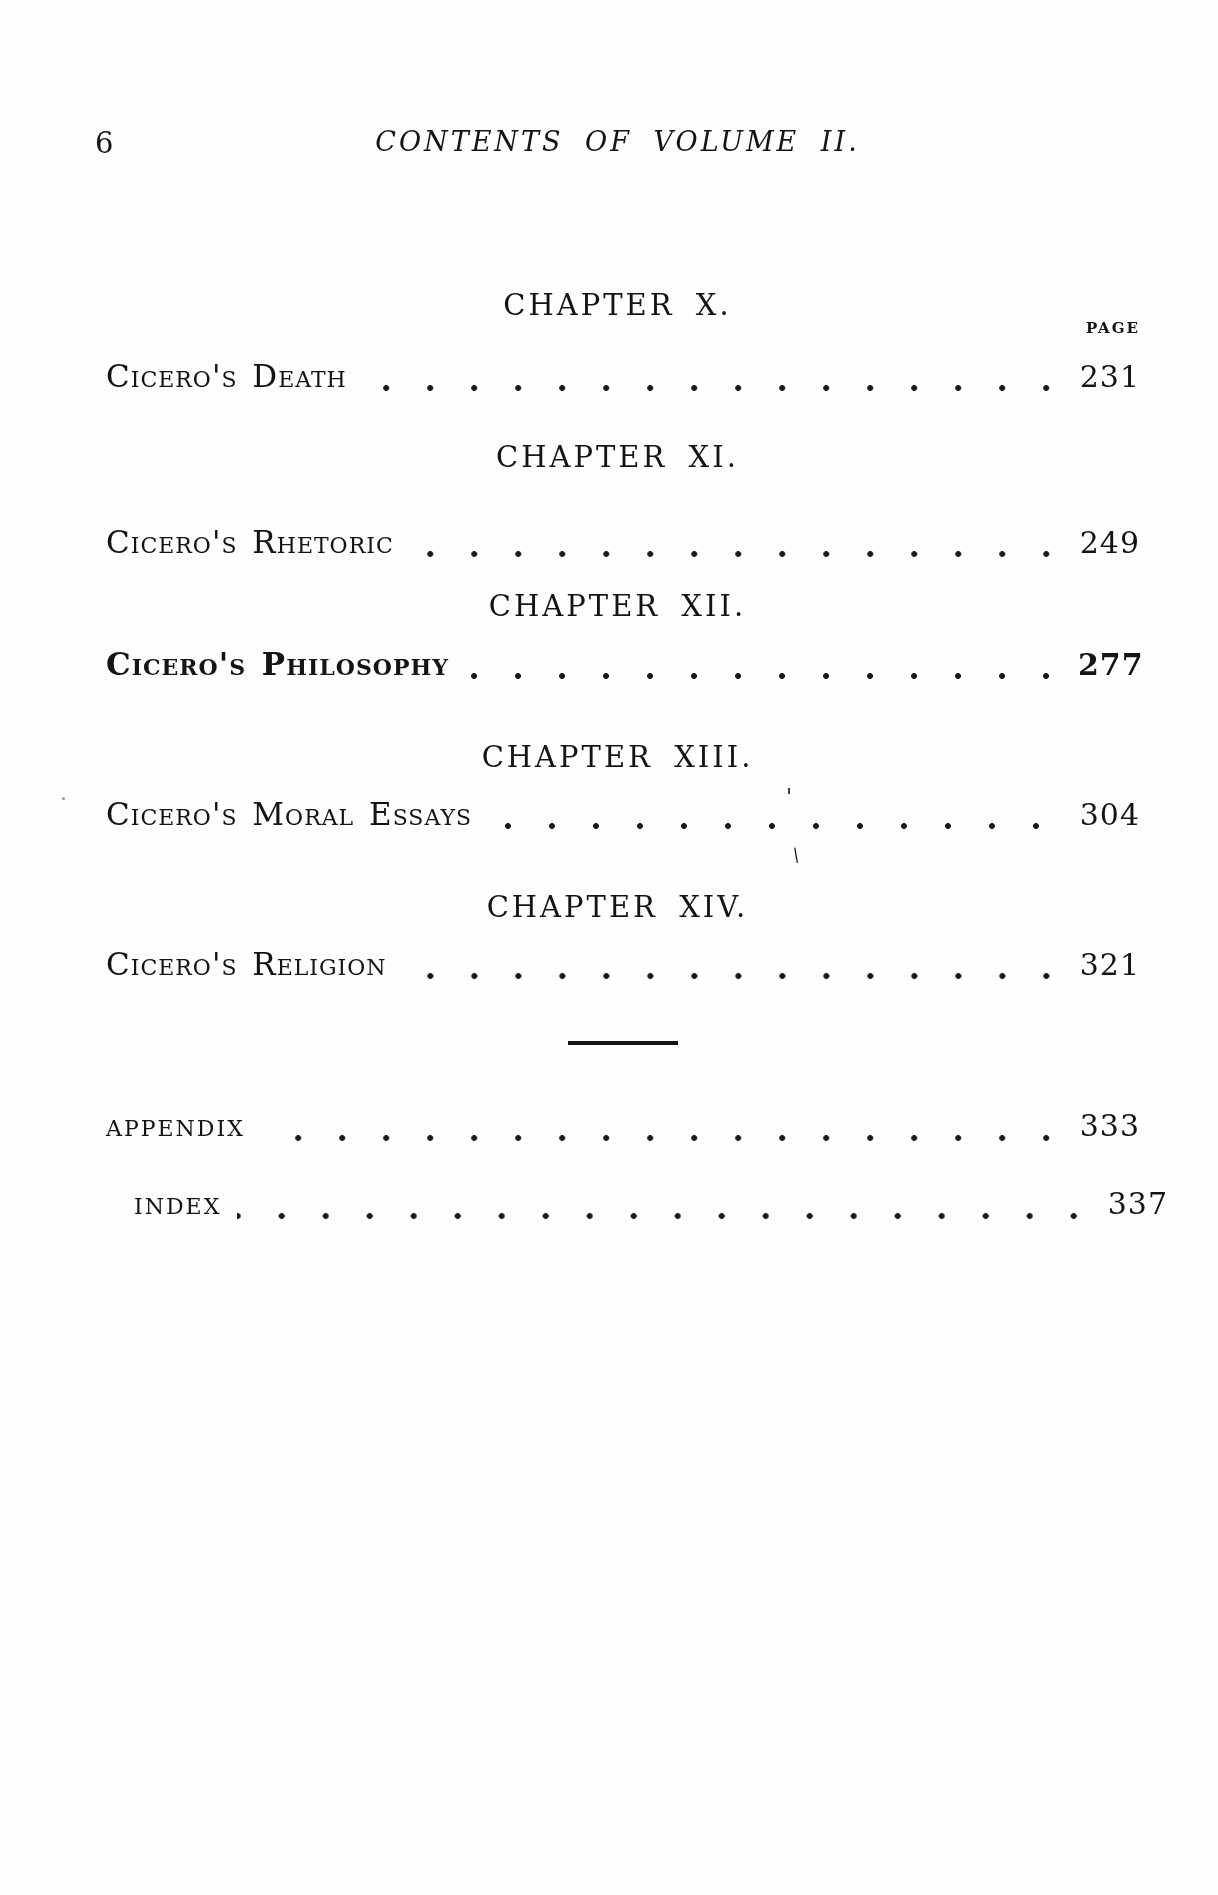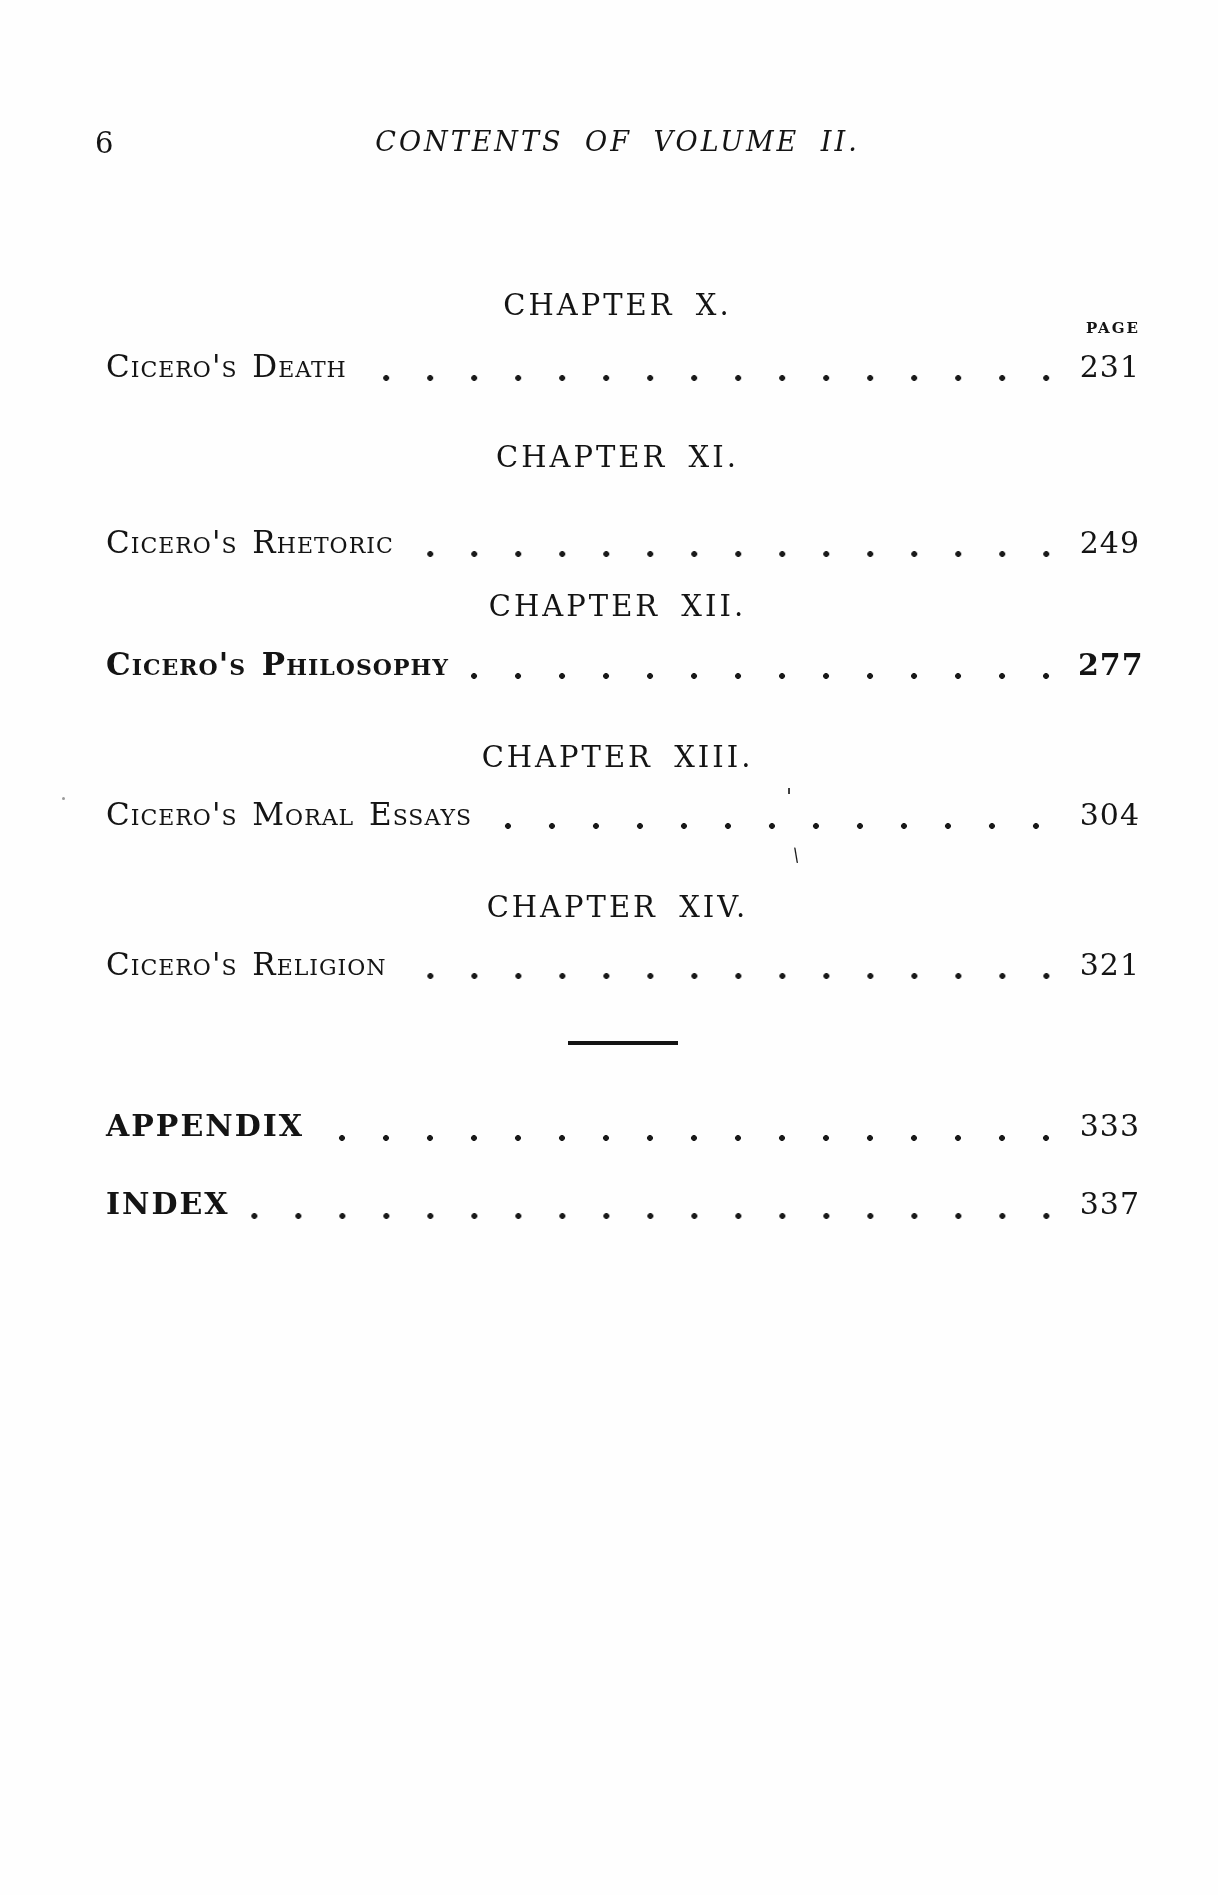--- a/index.html
+++ b/index.html
@@ -57,40 +57,39 @@
   }
 
   
   .toc-line {
     position: absolute;
     left: 106px; width: 1034px; height: 42px;
     display: flex;
     align-items: baseline;
     white-space: nowrap;
   }
-  .entry-death      { top: 348px; }
+  .entry-death      { top: 358px; }
   .entry-rhetoric   { top: 524px; }
   .entry-philosophy { top: 646px; font-weight: bold; }
   .entry-moral      { top: 796px; gap: 10px; }
   .entry-religion   { top: 946px; }
   .entry-appendix   { top: 1108px; }
-  .entry-index      { top: 1186px; }
+  .entry-index      { top: 1186px; margin-left: 28px; }
 
   .entry-title {
     font-variant: small-caps;
     font-size: 31px;
     letter-spacing: 1px;
     word-spacing: 4px;
   }
   .backmatter .entry-title {
     font-variant: normal;
     text-transform: uppercase;
-    font-size: 30px;
+    font-size: 22px;
     letter-spacing: 2px;
-    font-weight: bold;
   }
   .leader {
     flex: 1;
     height: 10px;
     align-self: flex-end;
     margin: 0 10px 7px 16px;
     background-image: radial-gradient(circle, #191919 2.6px, rgba(0,0,0,0) 3.2px);
     background-size: 44px 10px;
     background-repeat: repeat-x;
     background-position: right center;

